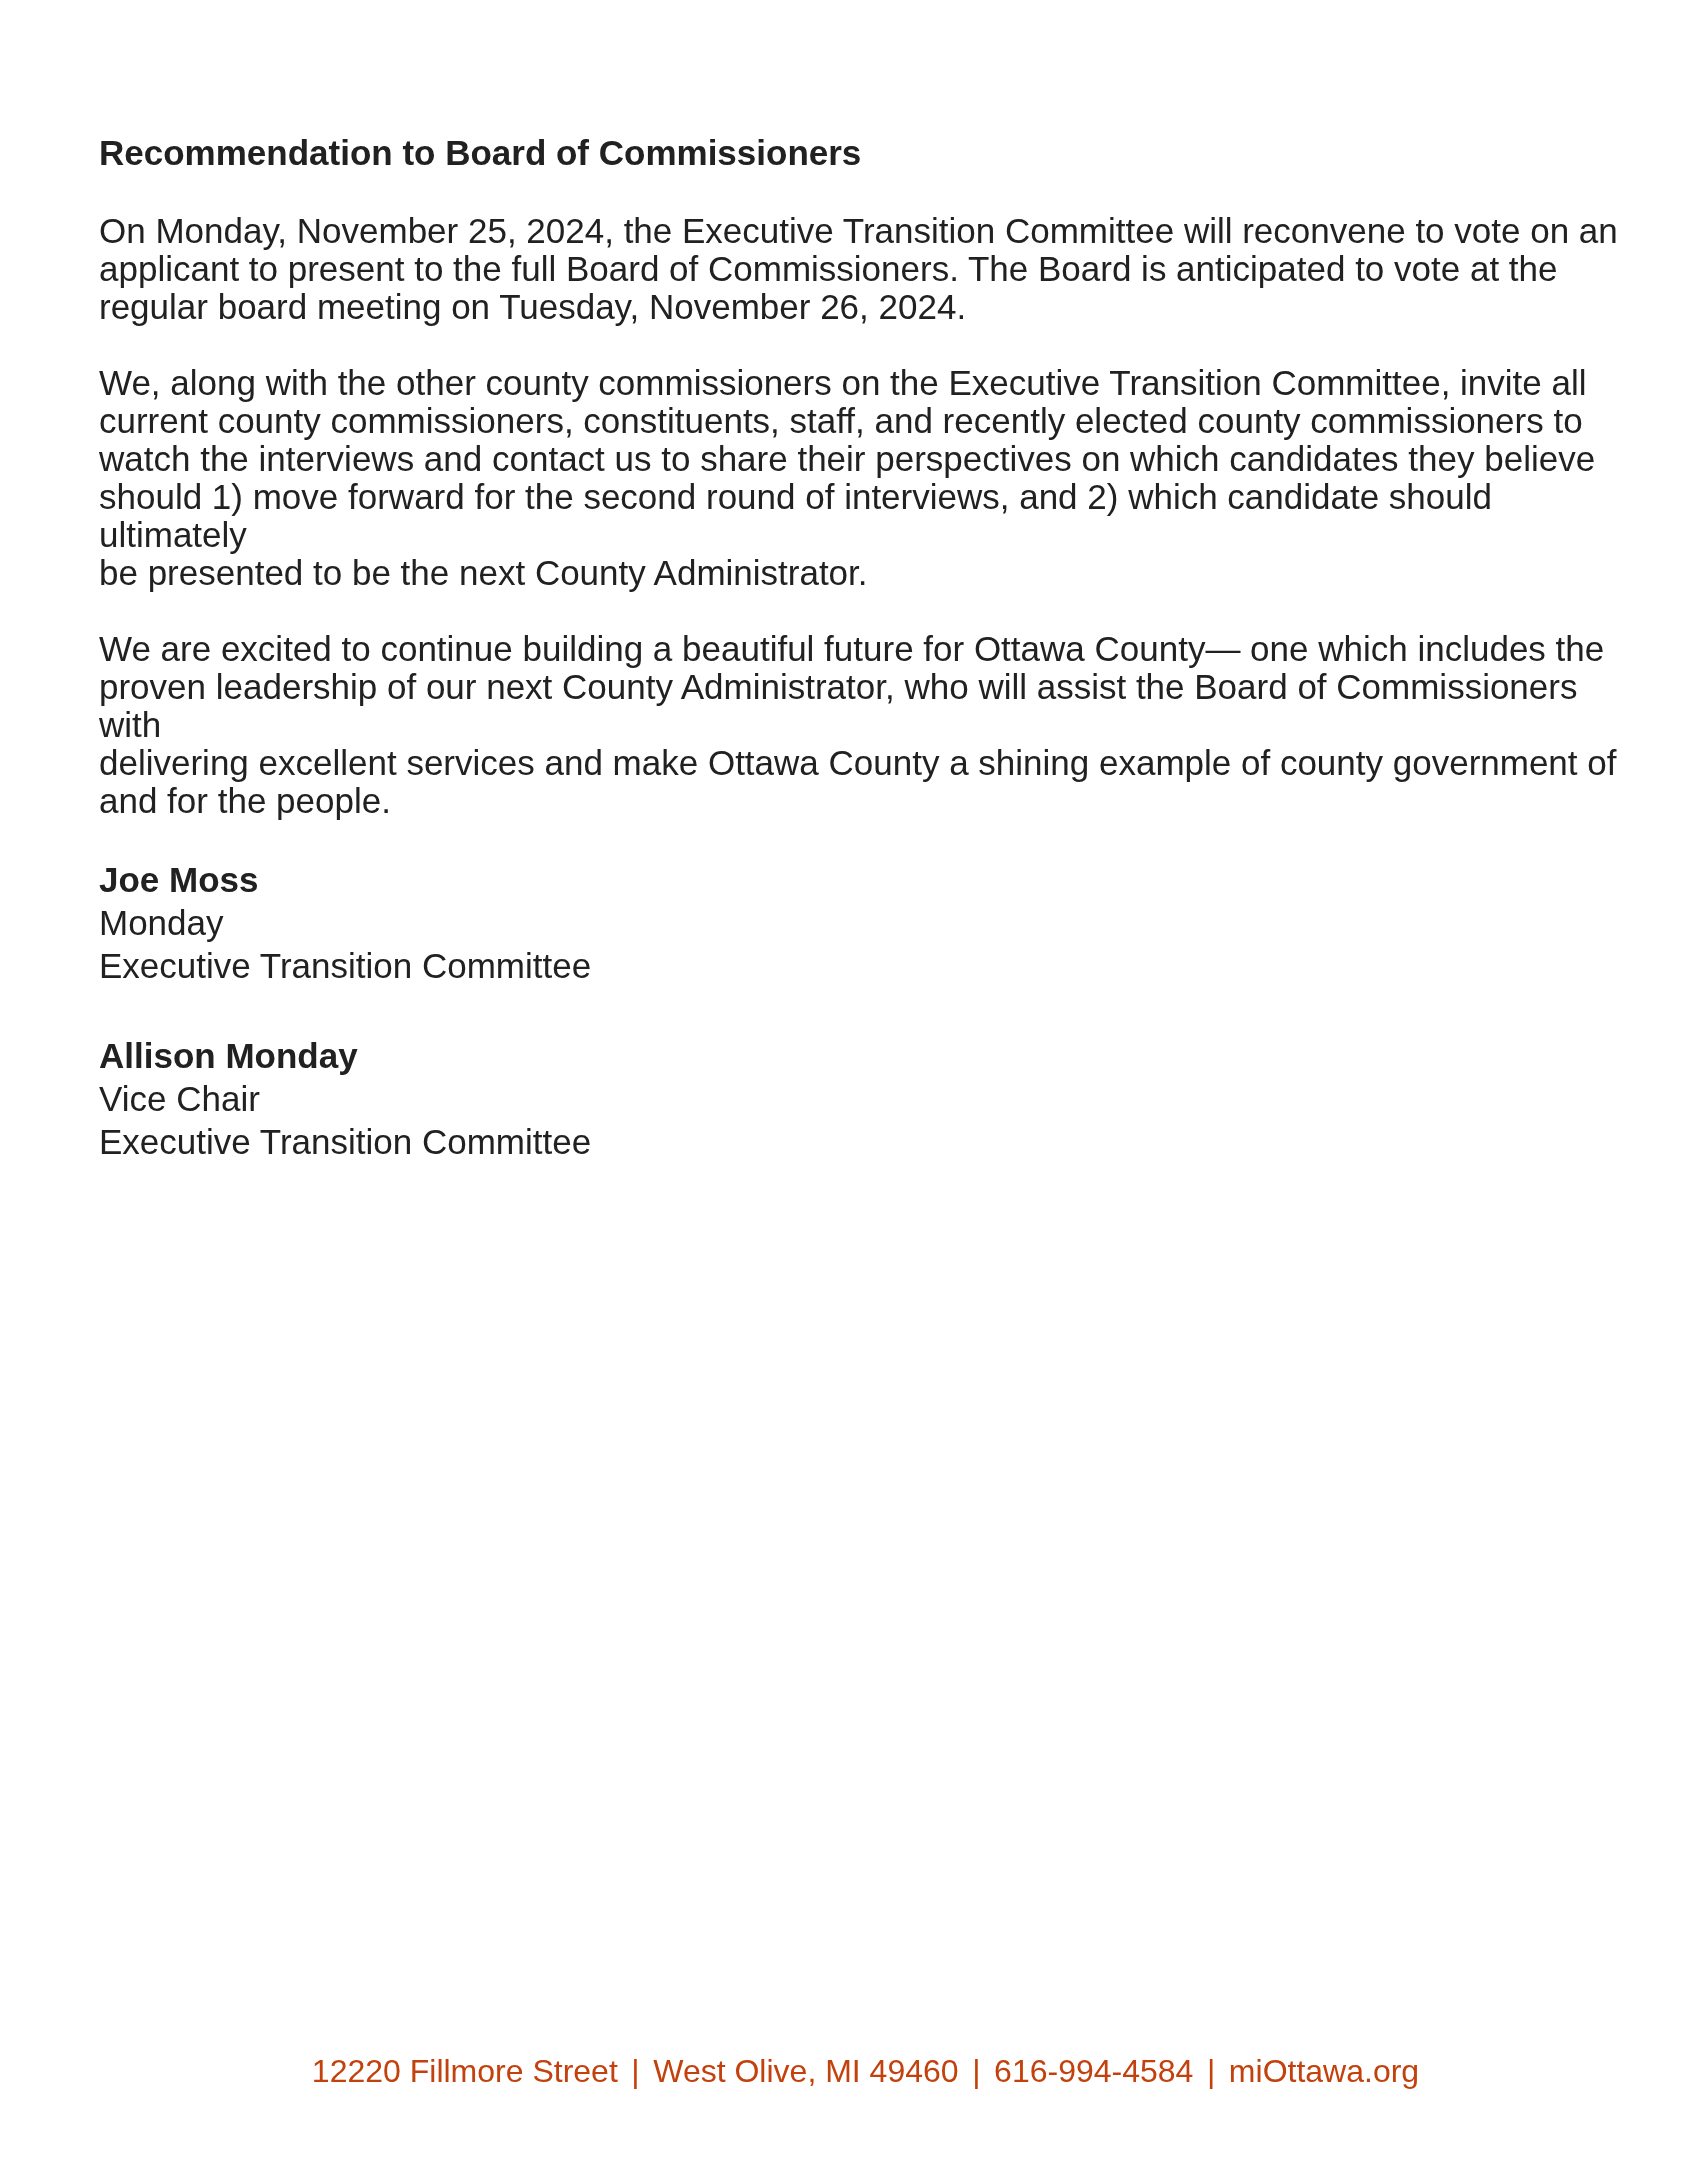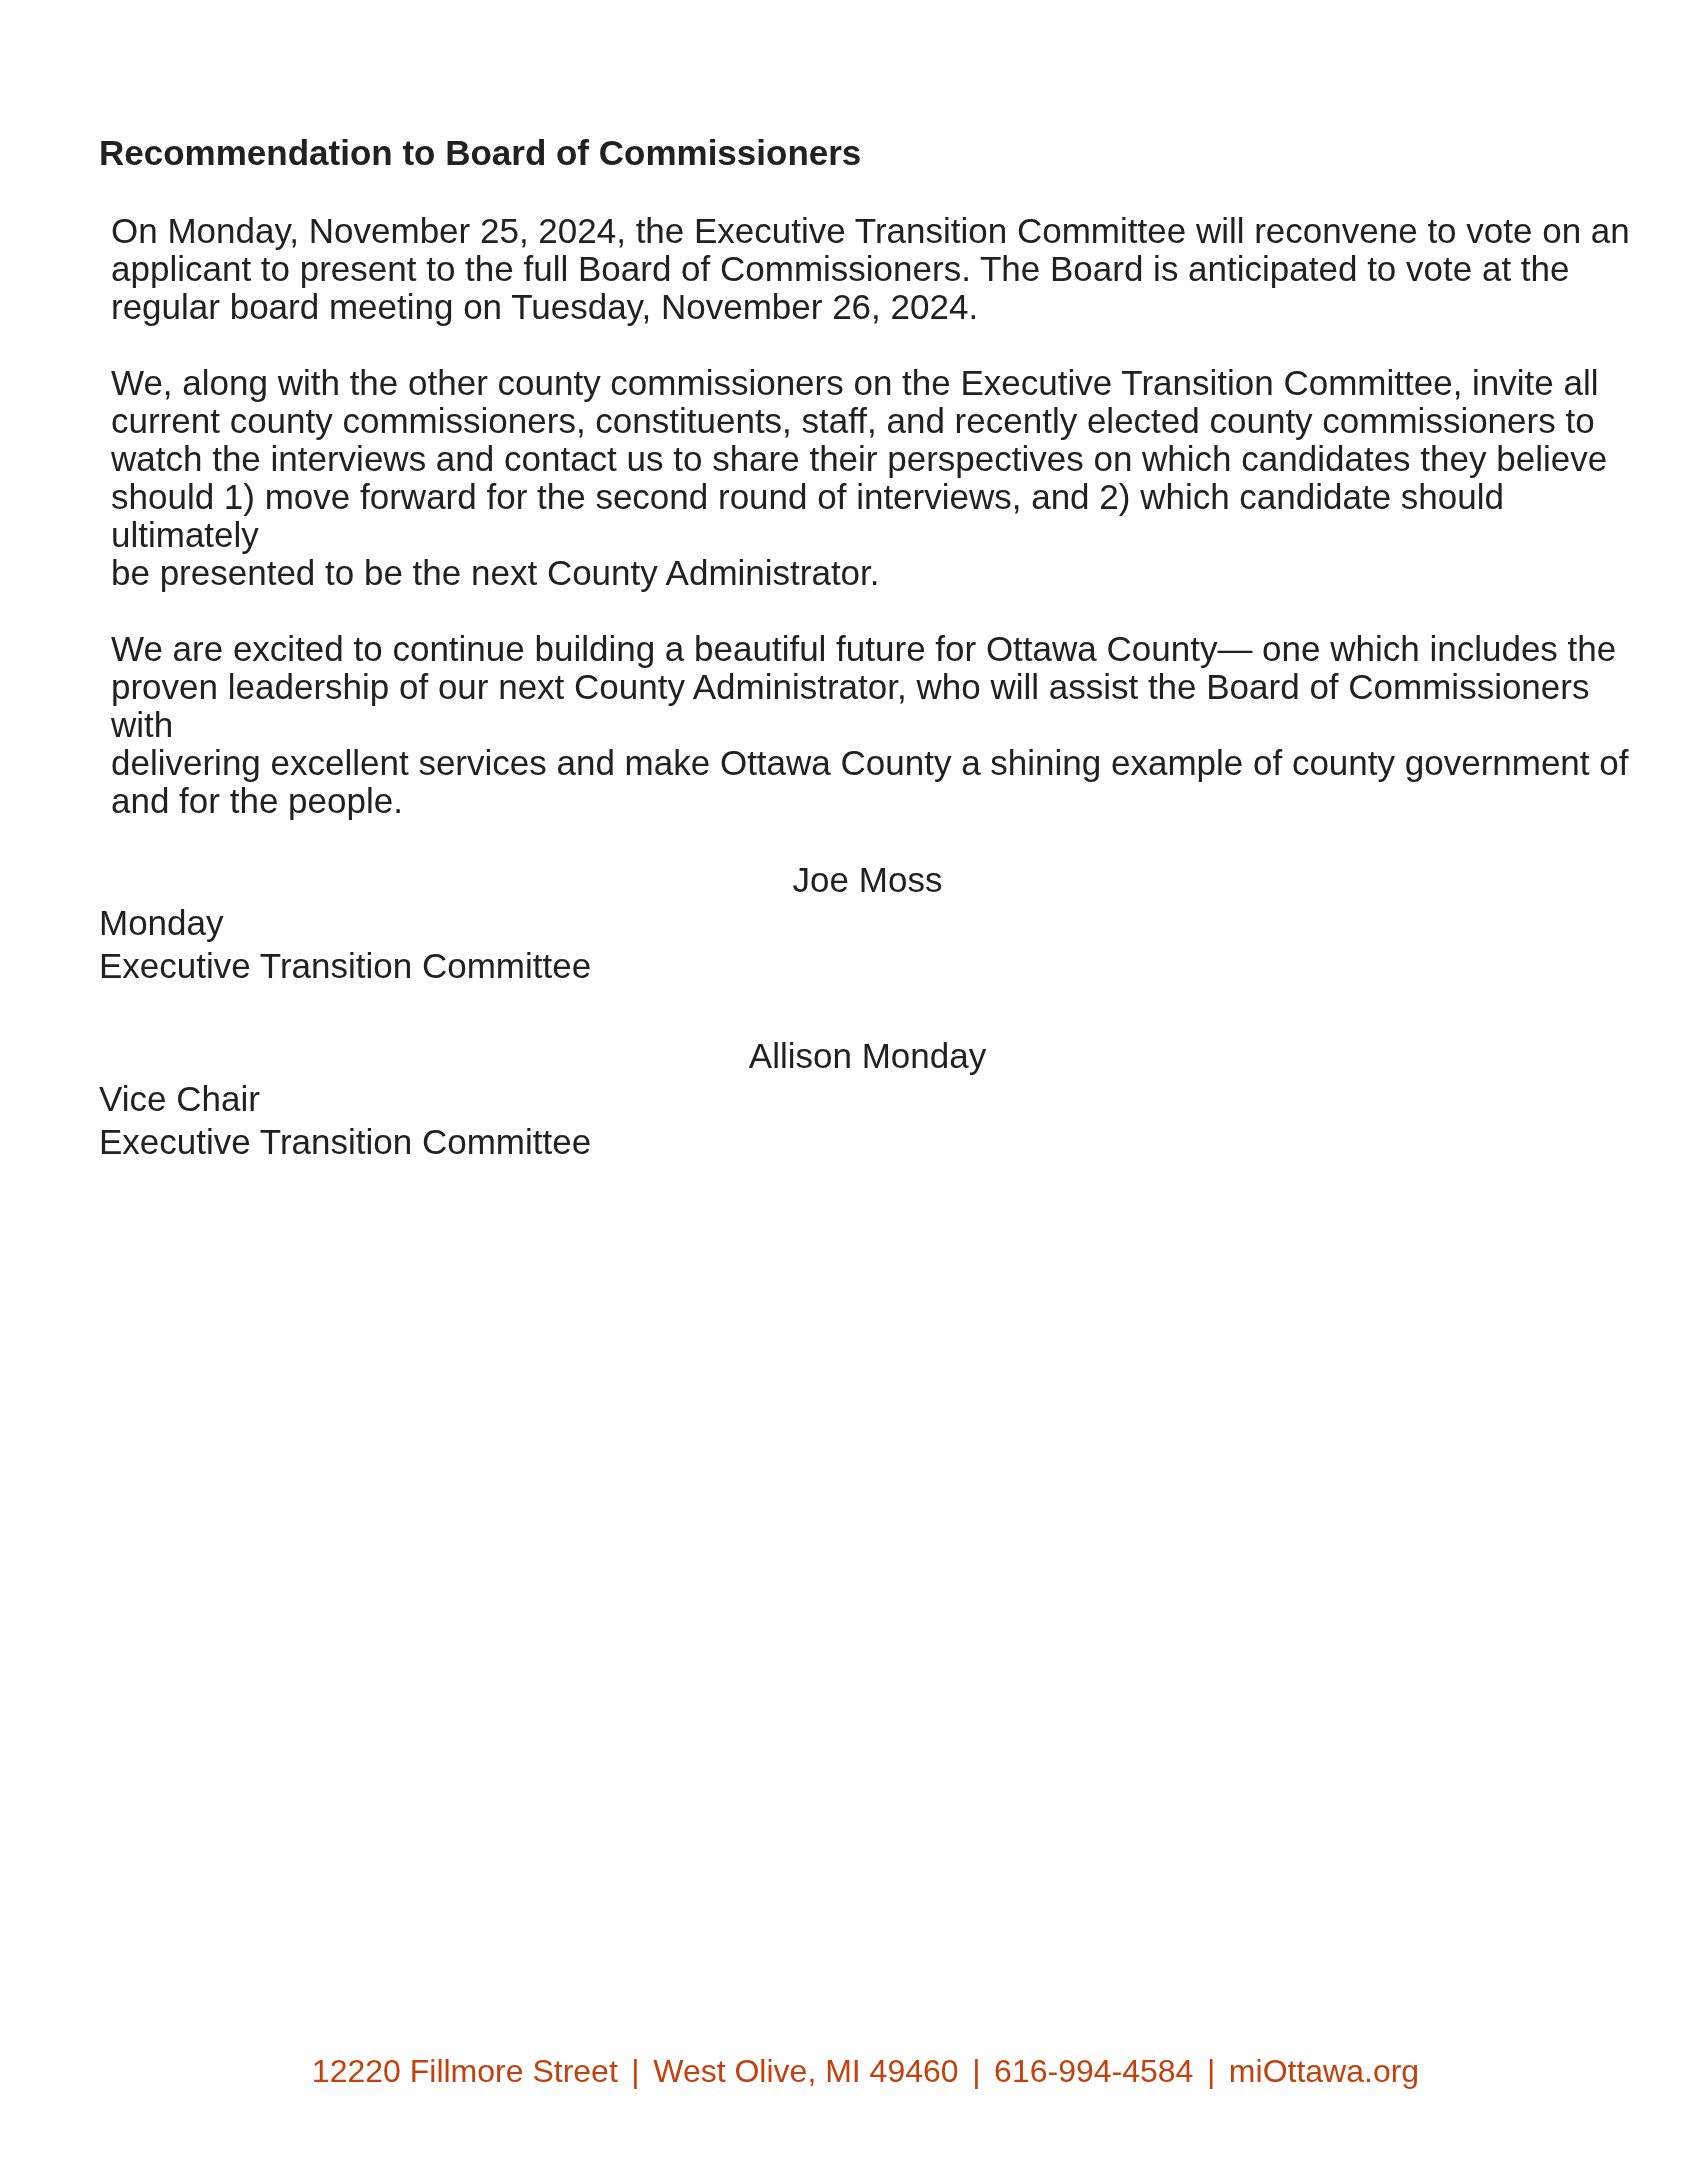--- a/index.html
+++ b/index.html
@@ -27,30 +27,30 @@
   .title {
     font-size: 35px;
     line-height: 38px;
     font-weight: bold;
     margin: 0 0 40px 0;
     color: #212121;
   }
   .para {
     font-size: 35px;
     line-height: 38px;
-    margin: 0 0 38px 12px;
+    margin: 0 0 38px 0;
     white-space: pre-line; 
   }
   .sig {
     font-size: 35px;
     line-height: 43px;
   }
   .sig-1 { margin-top: 31px; }
   .sig-2 { margin-top: 47px; }
-  .sig-name { font-weight: normal; text-align: center; }
+  .sig-name { font-weight: bold; }
   .footer {
     position: absolute;
     left: 0;
     right: 0;
     top: 2051px;
     text-align: center;
     font-size: 32px;
     line-height: 41px;
     color: #c2410c;
   }

